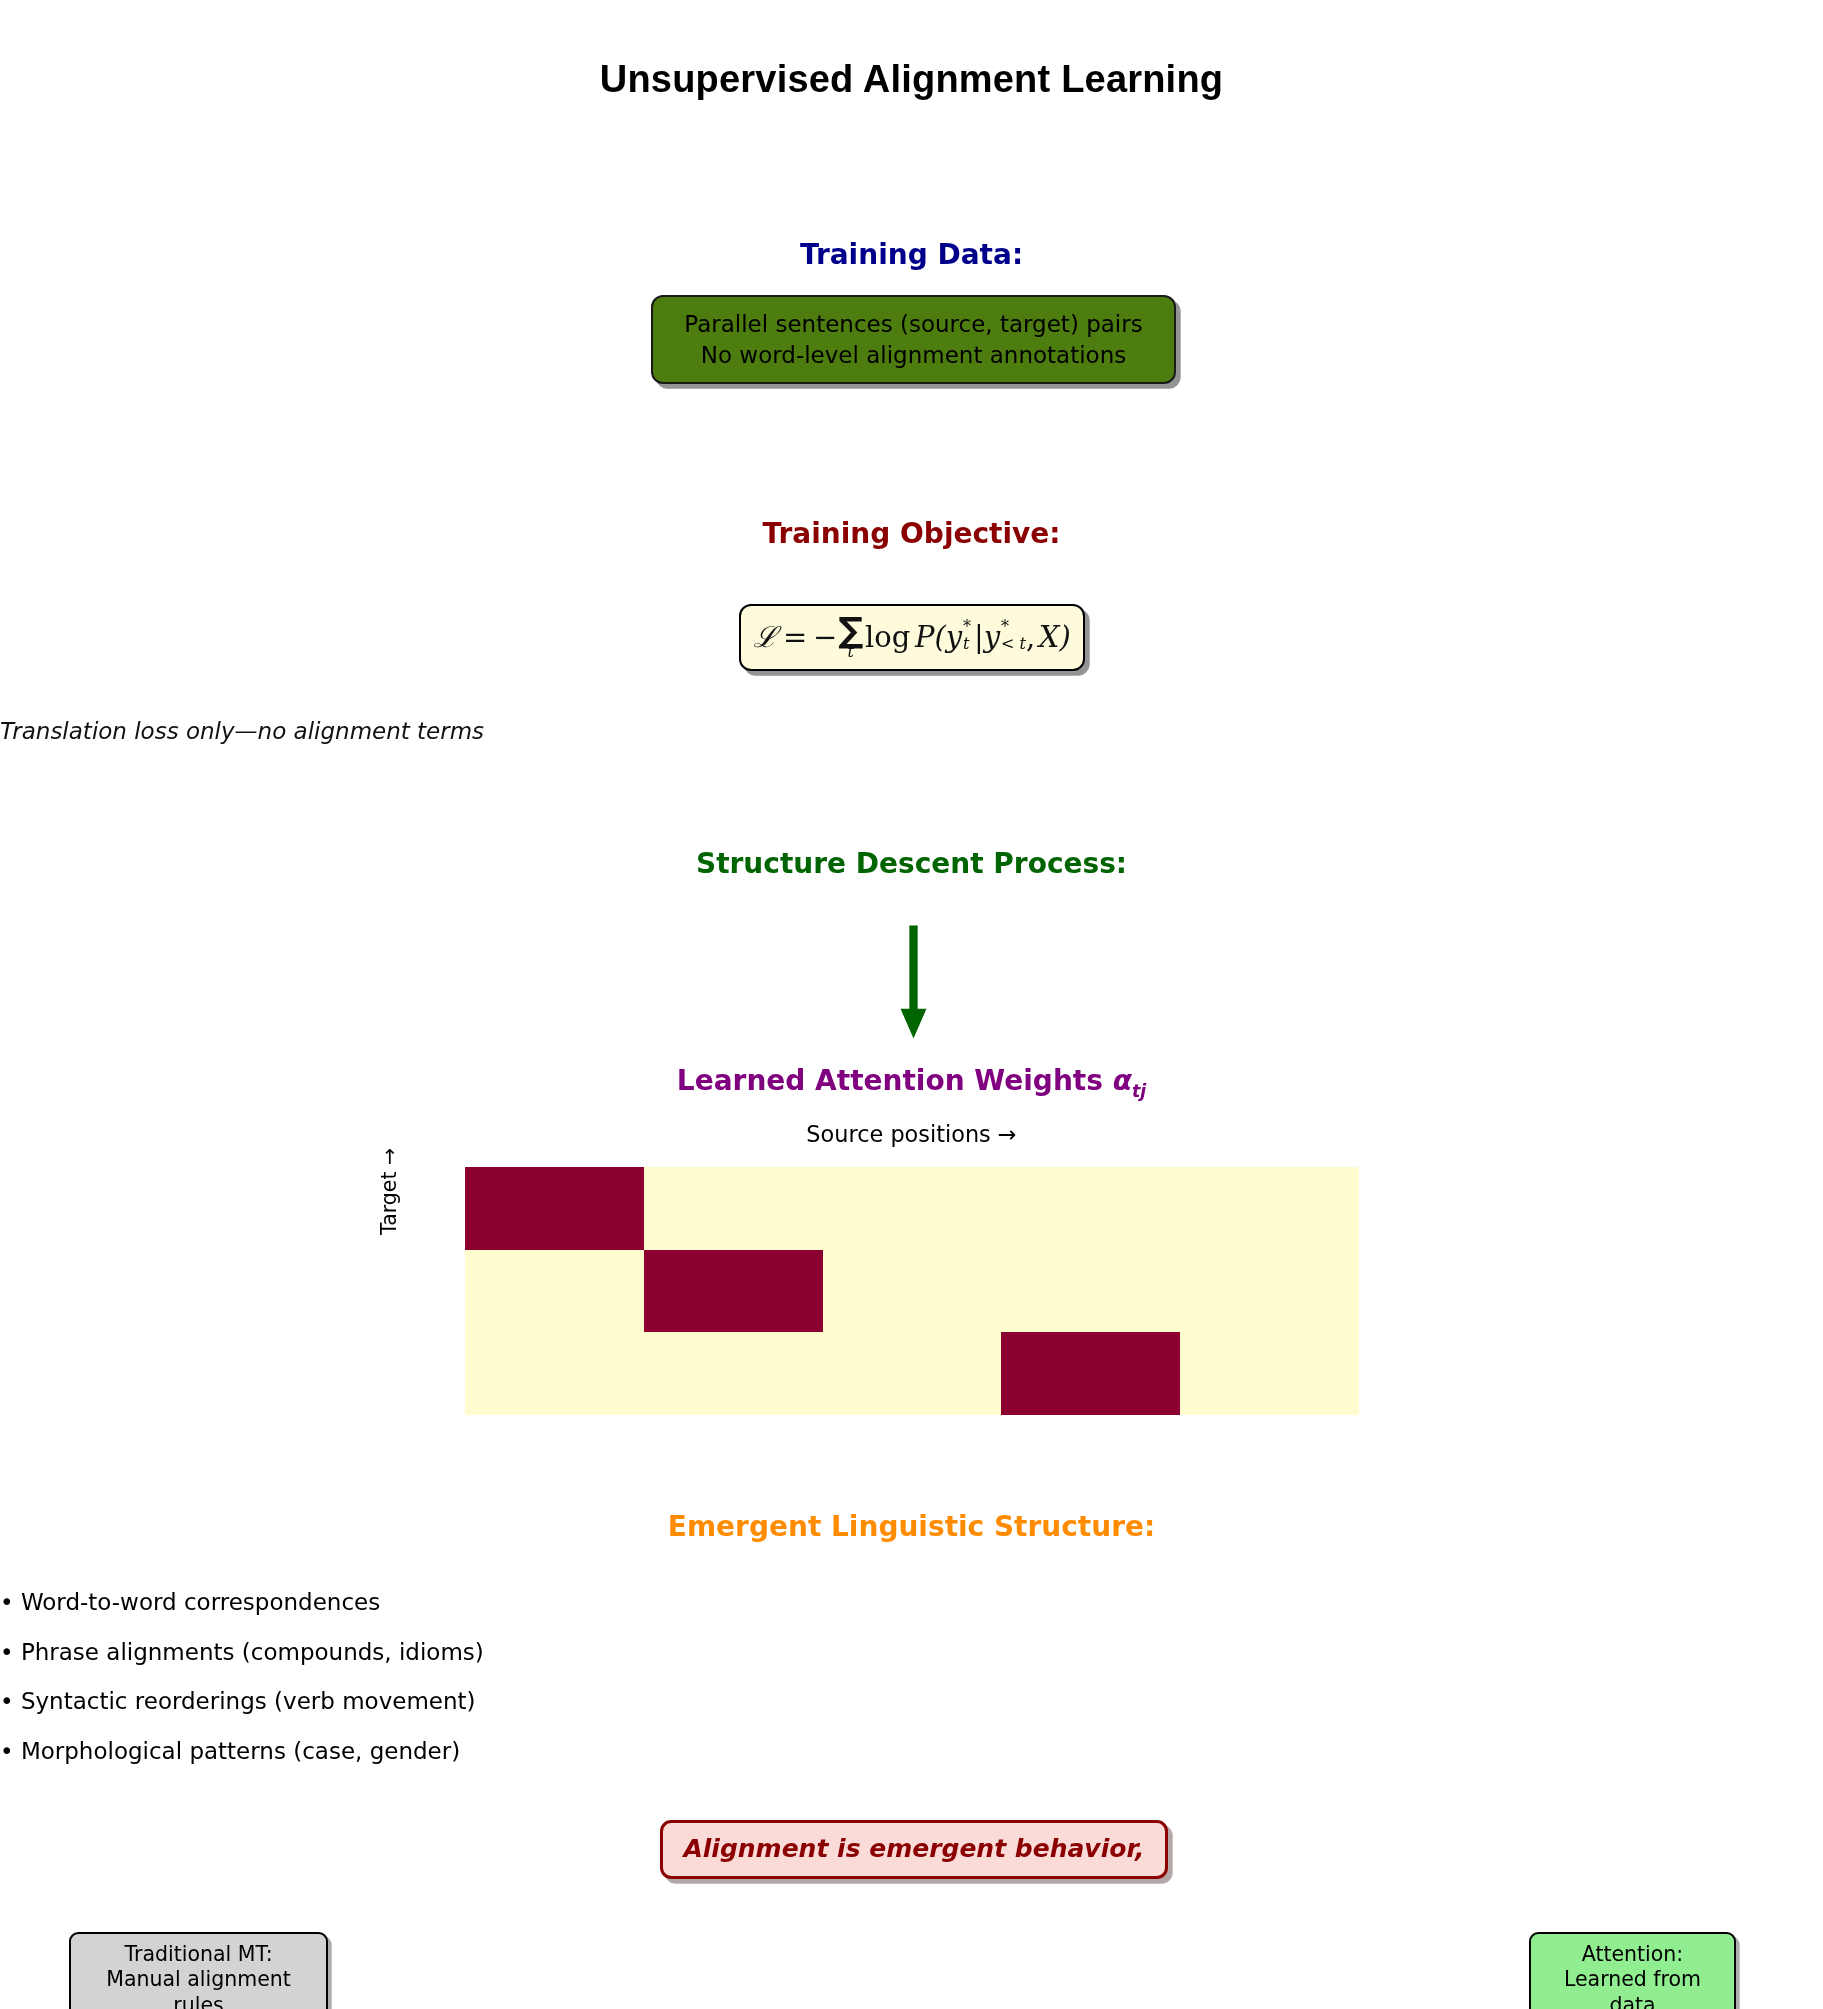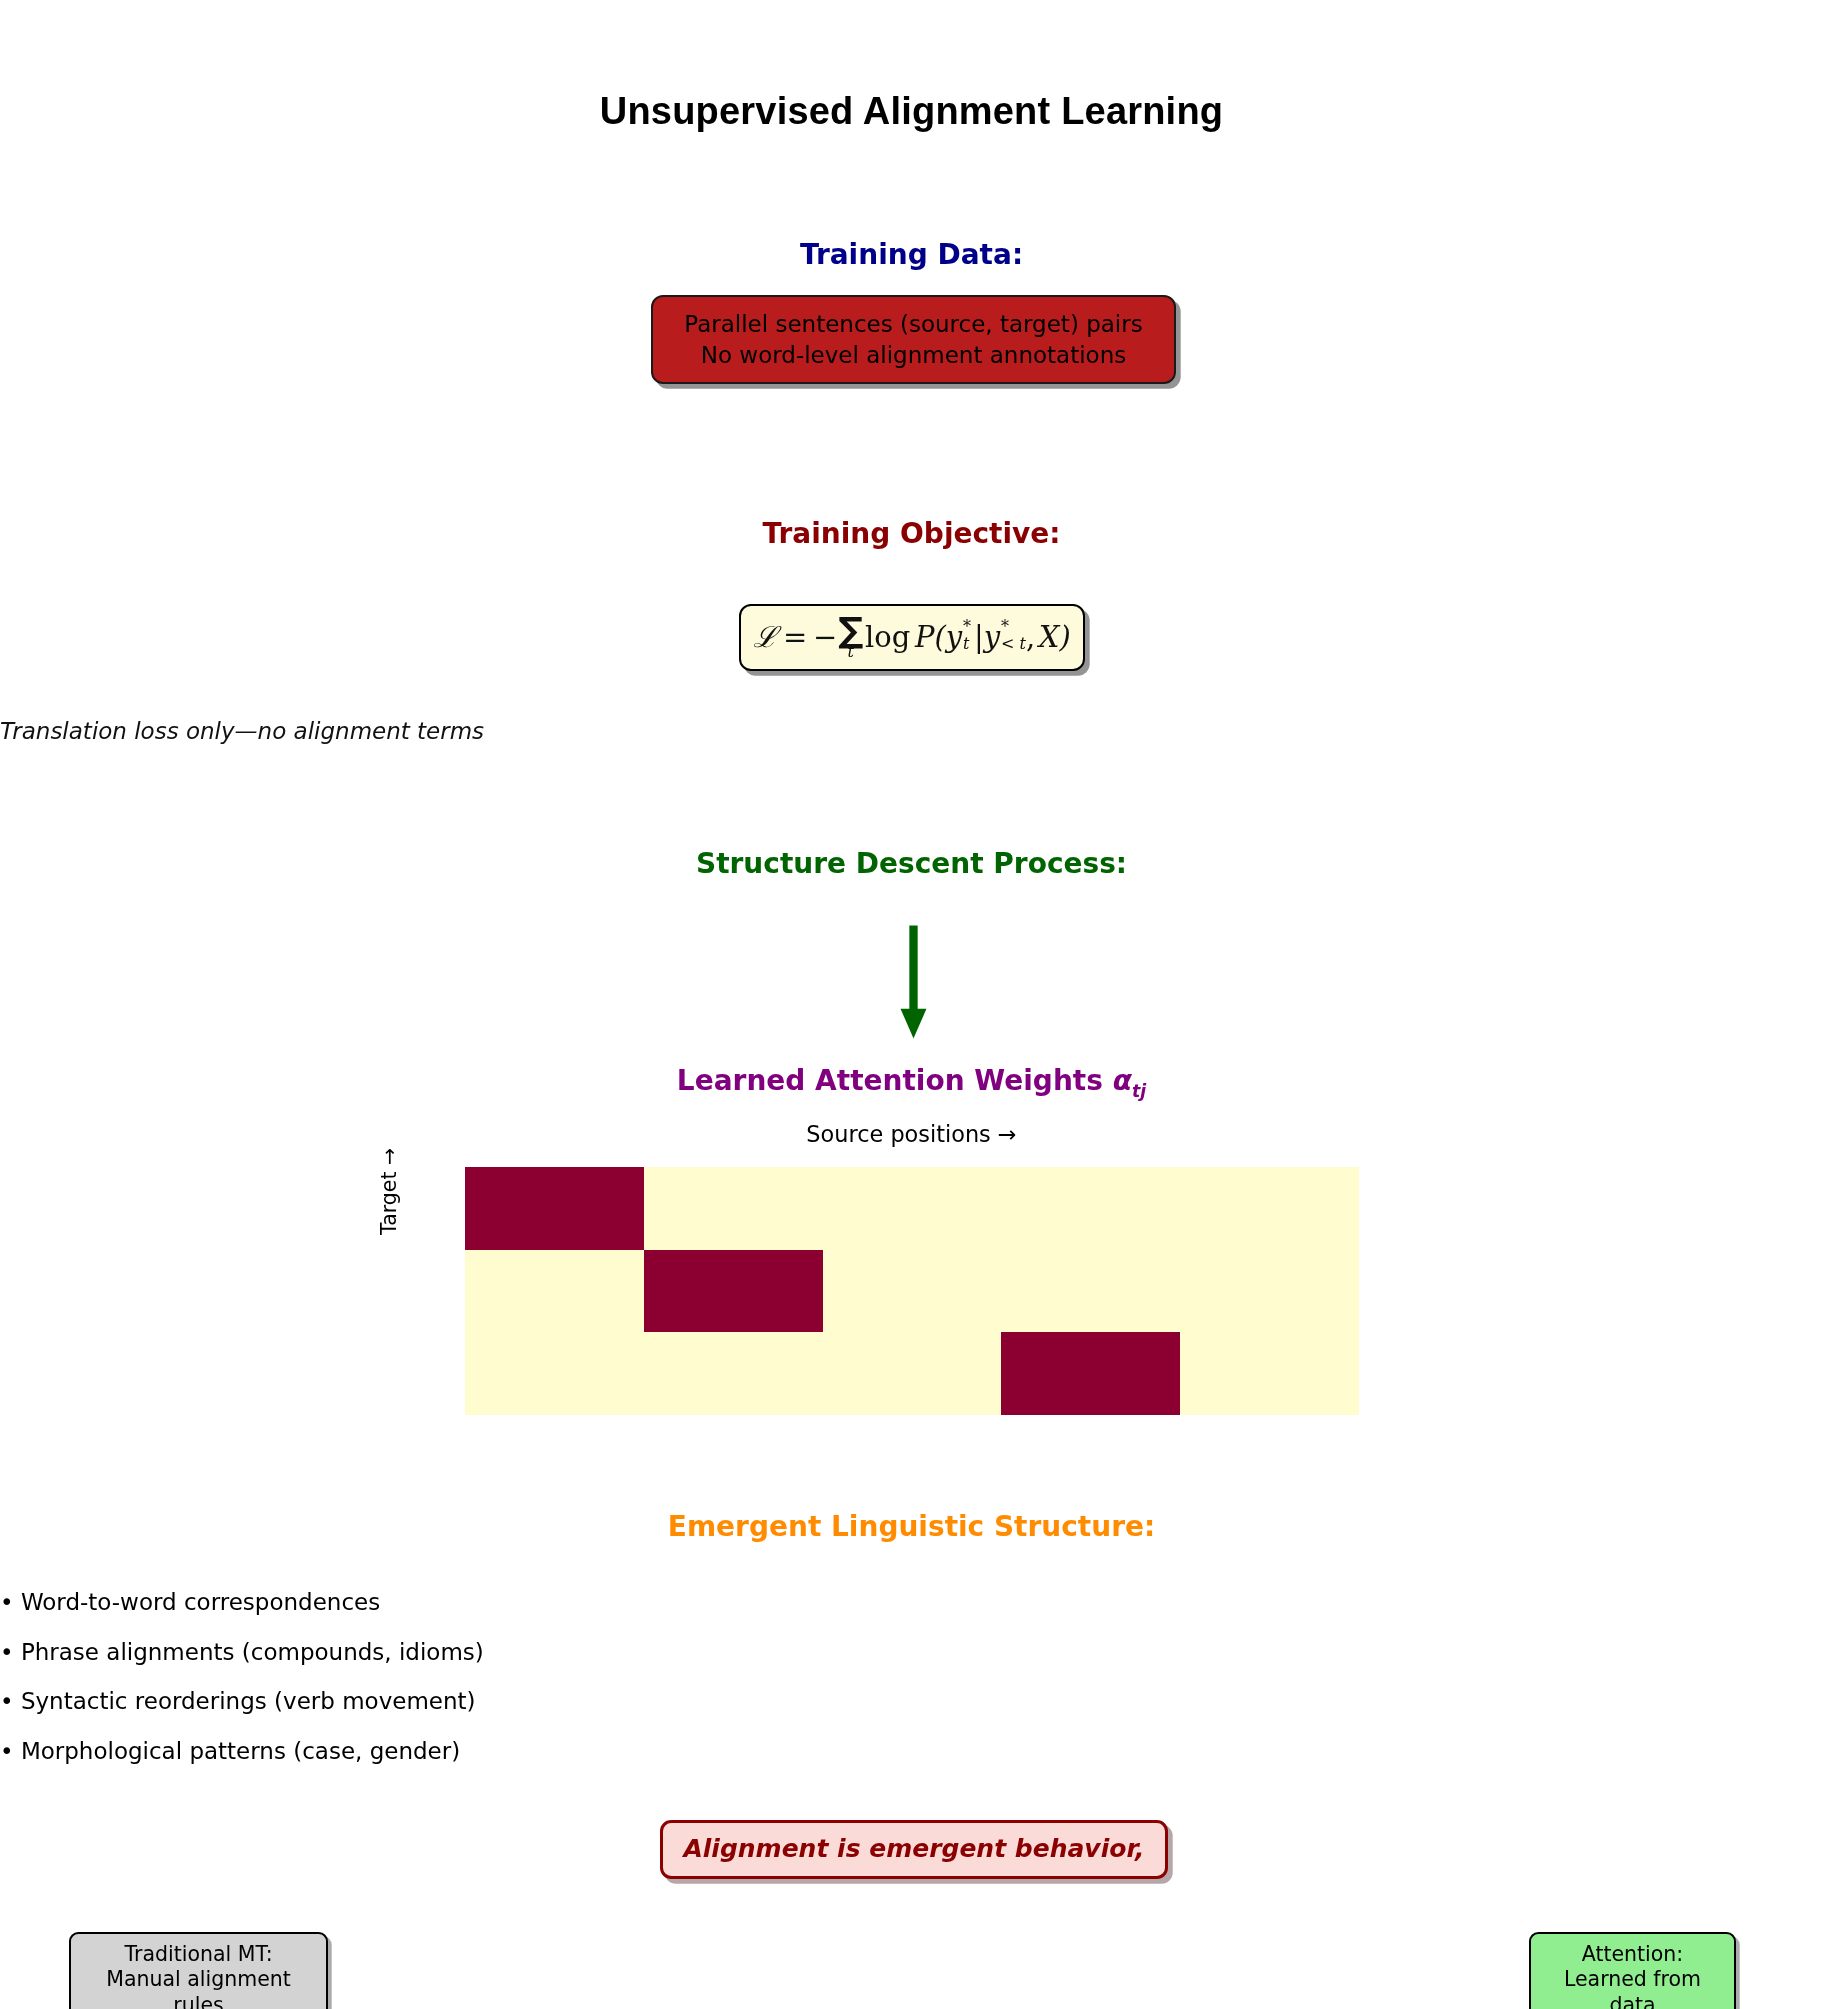--- a/index.html
+++ b/index.html
@@ -20,21 +20,20 @@
     position: absolute;
     top: 58px;
     left: 0;
     width: 100%;
     text-align: center;
     font-size: 38px;
     font-weight: bold;
     color: #000000;
     font-family: "Liberation Sans", sans-serif;
     letter-spacing: 0.2px;
-    margin-top: 32px;
   }
 
   
   .section-heading {
     position: absolute;
     left: 0;
     width: 100%;
     text-align: center;
     font-weight: bold;
     font-family: "DejaVu Sans", sans-serif;
@@ -75,21 +74,21 @@
     flex-direction: column;
     align-items: center;
     justify-content: center;
   }
 
   #training-data-box {
     left: 651px;
     top: 295px;
     width: 525px;
     padding: 12px 17px;
-    background: #b91c1c;
+    background: #4d7c0f;
     border: 2.8px solid #1a1a1a;
     box-shadow: 4.7px 4.7px 0 rgba(60,60,60,0.55);
     font-size: 23px;
     line-height: 1.33;
     color: #000;
   }
   #training-data-box .line { white-space: nowrap; }
 
   #formula-box {
     left: 739px;

